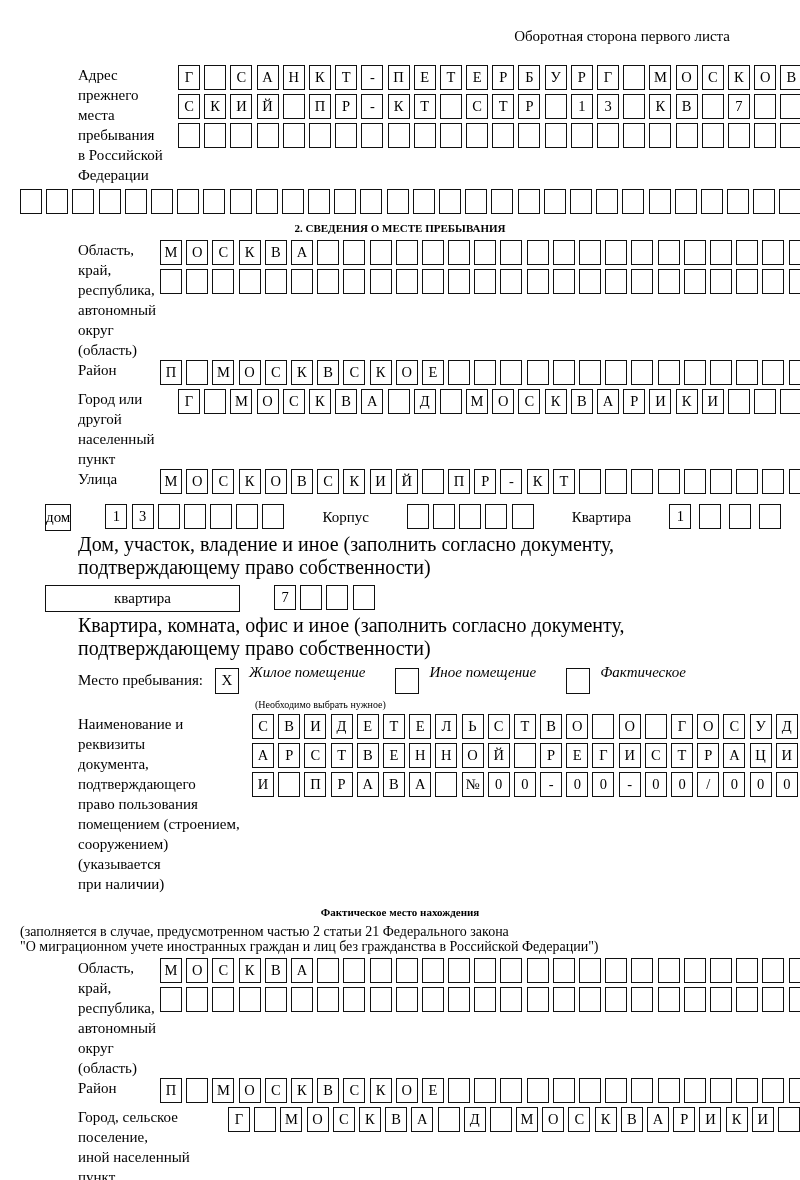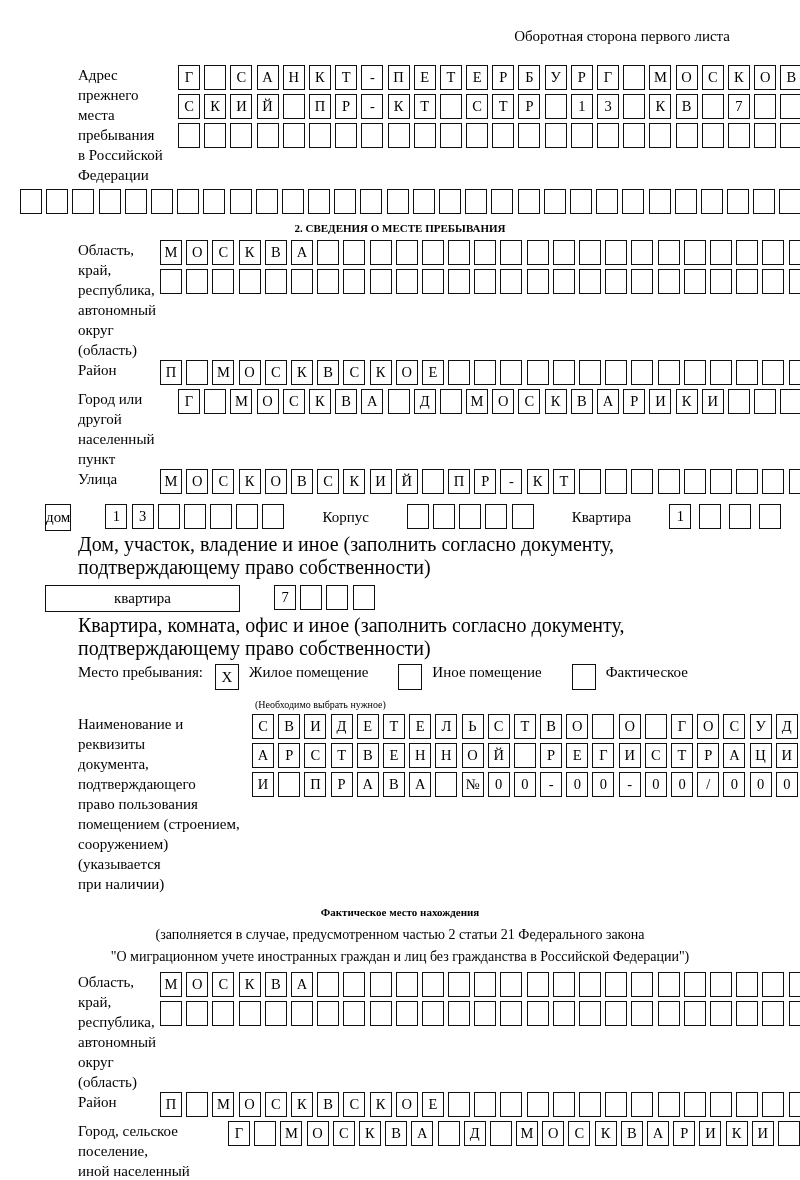--- a/index.html
+++ b/index.html
@@ -17,28 +17,28 @@
   .w-doc{width:232px}.w-city2{width:208px}.w-kad{width:212px}
   .note-c{text-align:center;font-size:13.5px;line-height:17px;margin:2px 0 2px 0;}
   .note-l{font-size:20px;padding-left:58px;margin:1px 0 3px 0;}
   .title{text-align:center;font-weight:bold;font-size:11px;margin:8px 0 6px 0;}
   .label-box{border:1.8px solid #111;height:27px;box-sizing:border-box;display:flex;align-items:center;justify-content:center;background:#fff;}
   .dom-row{display:flex;align-items:flex-start;margin:6px 0 2px 0;gap:28px;}
   .dom-lb{width:170px;margin-left:25px;margin-right:6px;}
   .kv-lb{width:195px;margin-left:25px;margin-right:6px;}
   .inline-cap{line-height:27px;padding:0 10px;white-space:nowrap;}
   .wide-gap{gap:8px;}
-  .stay{display:flex;align-items:flex-start;margin:4px 0 0 0;}
+  .stay{display:flex;align-items:center;margin:4px 0 0 0;}
   .stay .cap{padding-left:58px;}
   .chk{width:24px;height:26px;border:1.8px solid #111;box-sizing:border-box;display:flex;align-items:center;justify-content:center;
        font-size:15px;margin-left:12px;}
-  .optlbl{margin:0 18px 16px 10px;}
+  .optlbl{margin:0 18px 16px 10px;font-style:italic;}
   .stay-note{font-size:10px;margin:2px 0 4px 235px;}
   .doc-block{margin-top:4px;}
-  .fact-note{text-align:center;font-size:14px;line-height:22px;white-space:pre-line;margin:2px 0 4px 0;}
+  .fact-note{text-align:left;font-size:14px;line-height:15px;white-space:pre-line;margin:2px 0 4px 0;}
   .mb0{margin-bottom:0;}
   .pt22{padding-top:22px;}
 </style>
 </head>
 <body>
 
 <div class="page">
 
   <div class="hdr">Оборотная сторона первого листа</div>
 

